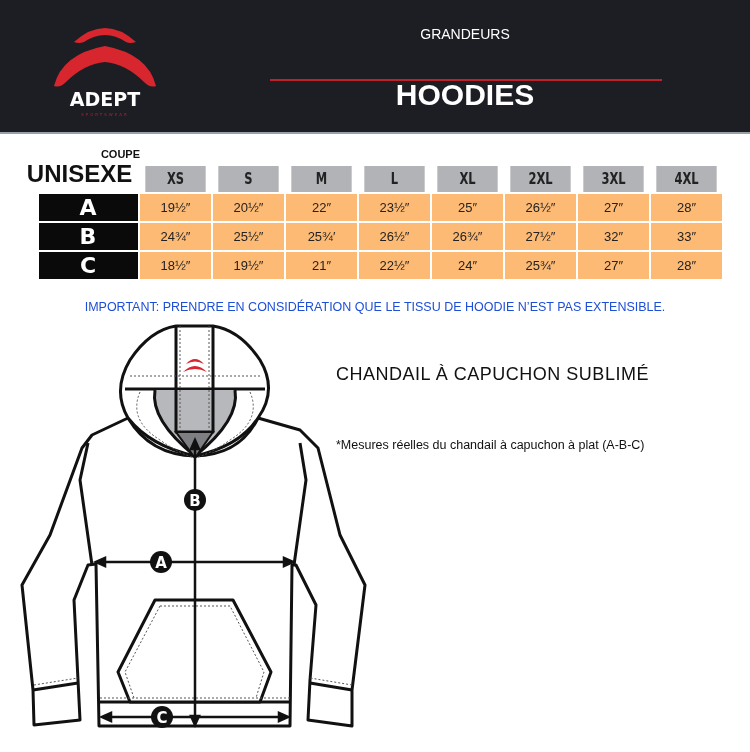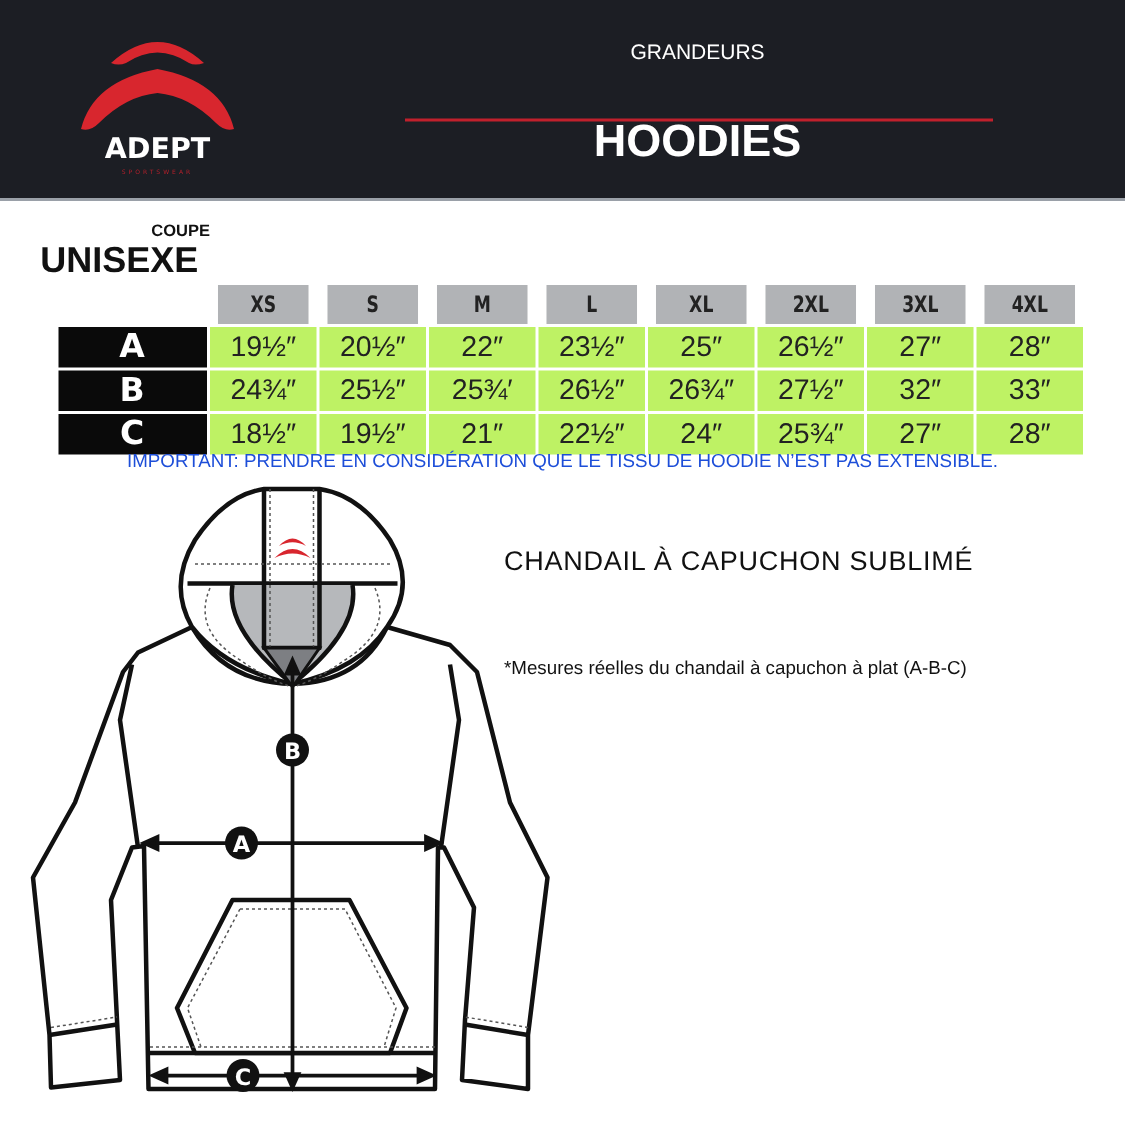--- a/index.html
+++ b/index.html
@@ -8,26 +8,26 @@
   .logo{position:absolute;left:50px;top:20px;width:110px;height:100px;}
   .logo-word{position:absolute;left:0;top:68px;width:110px;text-align:center;color:#fff;font-family:"DejaVu Sans",sans-serif;font-weight:bold;font-size:19px;letter-spacing:0px;}
   .logo-sub{position:absolute;left:0;top:92px;width:110px;text-align:center;color:#b3202b;font-size:4px;letter-spacing:2px;}
   .h-small{position:absolute;left:300px;top:26px;width:330px;text-align:center;color:#fff;font-size:14px;font-family:"Liberation Sans",sans-serif;}
   .h-big{position:absolute;left:266px;top:46px;width:400px;text-align:center;color:#fff;font-size:30px;font-weight:bold;font-family:"Liberation Sans",sans-serif;letter-spacing:0.5px;line-height:34px;}
   .h-underline{position:absolute;left:270px;top:79px;width:392px;height:2px;background:#c0202c;}
   .h-big2{position:absolute;left:300px;top:78px;width:330px;text-align:center;color:#ffffff;font-size:30px;font-weight:bold;font-family:"Liberation Sans",sans-serif;line-height:34px;}
 
   .coupe{position:absolute;left:40px;top:148px;width:100px;text-align:right;font-size:11px;font-weight:bold;color:#111;font-family:"Liberation Sans",sans-serif;}
   .unisexe{position:absolute;left:22px;top:160px;width:115px;text-align:center;font-size:24px;font-weight:bold;color:#111;font-family:"Liberation Sans",sans-serif;}
-  table.size{position:absolute;left:37px;top:164px;border-collapse:separate;border-spacing:2px;margin-top:24px;}
+  table.size{position:absolute;left:37px;top:164px;border-collapse:separate;border-spacing:2px;}
   table.size td, table.size th{padding:0;text-align:center;}
   .corner{width:99px;background:transparent;}
   .szhead{width:71px;height:26px;background:#b1b3b6;font-family:"DejaVu Sans Condensed","DejaVu Sans",sans-serif;font-weight:bold;font-size:15px;color:#222;transform:scaleX(0.85);}
   .rowlbl{width:99px;height:27px;background:#0a0a0a;color:#fff;font-family:"DejaVu Sans",sans-serif;font-weight:bold;font-size:22px;letter-spacing:1px;line-height:27px;}
-  .cell{width:71px;height:27px;background:#bef264;font-family:"Liberation Sans",sans-serif;font-size:19px;color:#222;}
+  .cell{width:71px;height:27px;background:#fdba74;font-family:"Liberation Sans",sans-serif;font-size:13px;color:#222;}
   .important{position:absolute;left:0;top:300px;width:750px;text-align:center;color:#1d4ed8;font-size:12.5px;font-family:"Liberation Sans",sans-serif;}
   .desc1{position:absolute;left:336px;top:362px;font-size:18px;color:#111;letter-spacing:0.5px;line-height:24px;font-family:"Liberation Sans",sans-serif;}
   .note{position:absolute;left:336px;top:438px;font-size:12.5px;color:#111;font-family:"Liberation Sans",sans-serif;}
   svg.hoodie{position:absolute;left:0;top:320px;}
 </style>
 </head>
 <body>
 
 <div class="header">
   <div class="logo">

